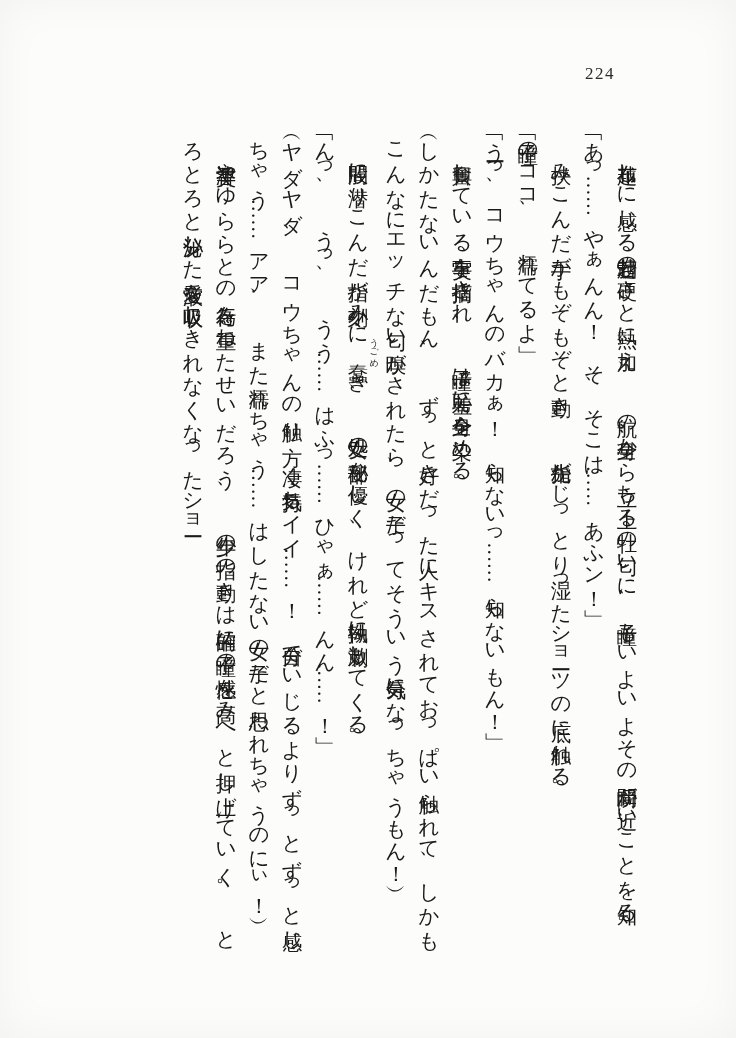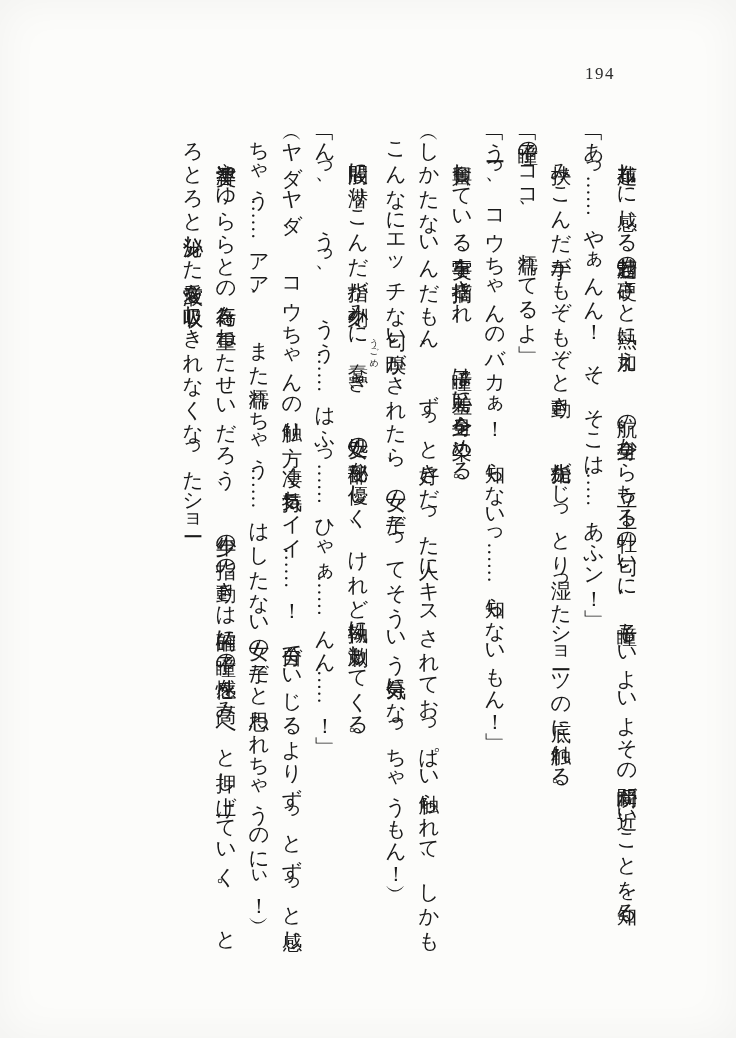--- a/index.html
+++ b/index.html
@@ -54,21 +54,21 @@
     font-size: 9px;
     letter-spacing: 0;
     color: #1a1a1a;
   }
 </style>
 </head>
 <body>
 
 <div class="page">
 
-  <div class="page-number">194</div>
+  <div class="page-number">224</div>
 
   <div class="text-block" lang="ja">
     <p class="indent">布越しに感じる若勃起の硬さと熱に加え、　航の全身から立ち上る牡の匂いに、瞳子もいよいよその瞬間が近いことを知る。</p>
     <p>「あっ……やぁんん！　そ、そこは……あふン！」</p>
     <p class="indent">挟みこんだ手がもぞもぞと動き、　指先がじっとり湿ったショーツの底に触れる。</p>
     <p>「瞳子のココ、　濡れてるよ」</p>
     <p>「うーっ、コウちゃんのバカぁ！　知らないっ……知らないもん！」</p>
     <p class="indent">興奮している事実を指摘され、　瞳子は羞恥に全身を染める。</p>
     <p>（しかたないんだもん、　ずっと好きだった人にキスされておっぱい触られて、しかもこんなにエッチな匂い嗅がされたら、女の子だってそういう気分になっちゃうもん！）</p>
     <p class="indent"><span>股間に潜りこんだ指が小刻みに</span><ruby><span>蠢</span><rt>うごめ</rt></ruby><span>き、　処女の秘部を優しく、けれど執拗に刺激してくる。</span></p>

